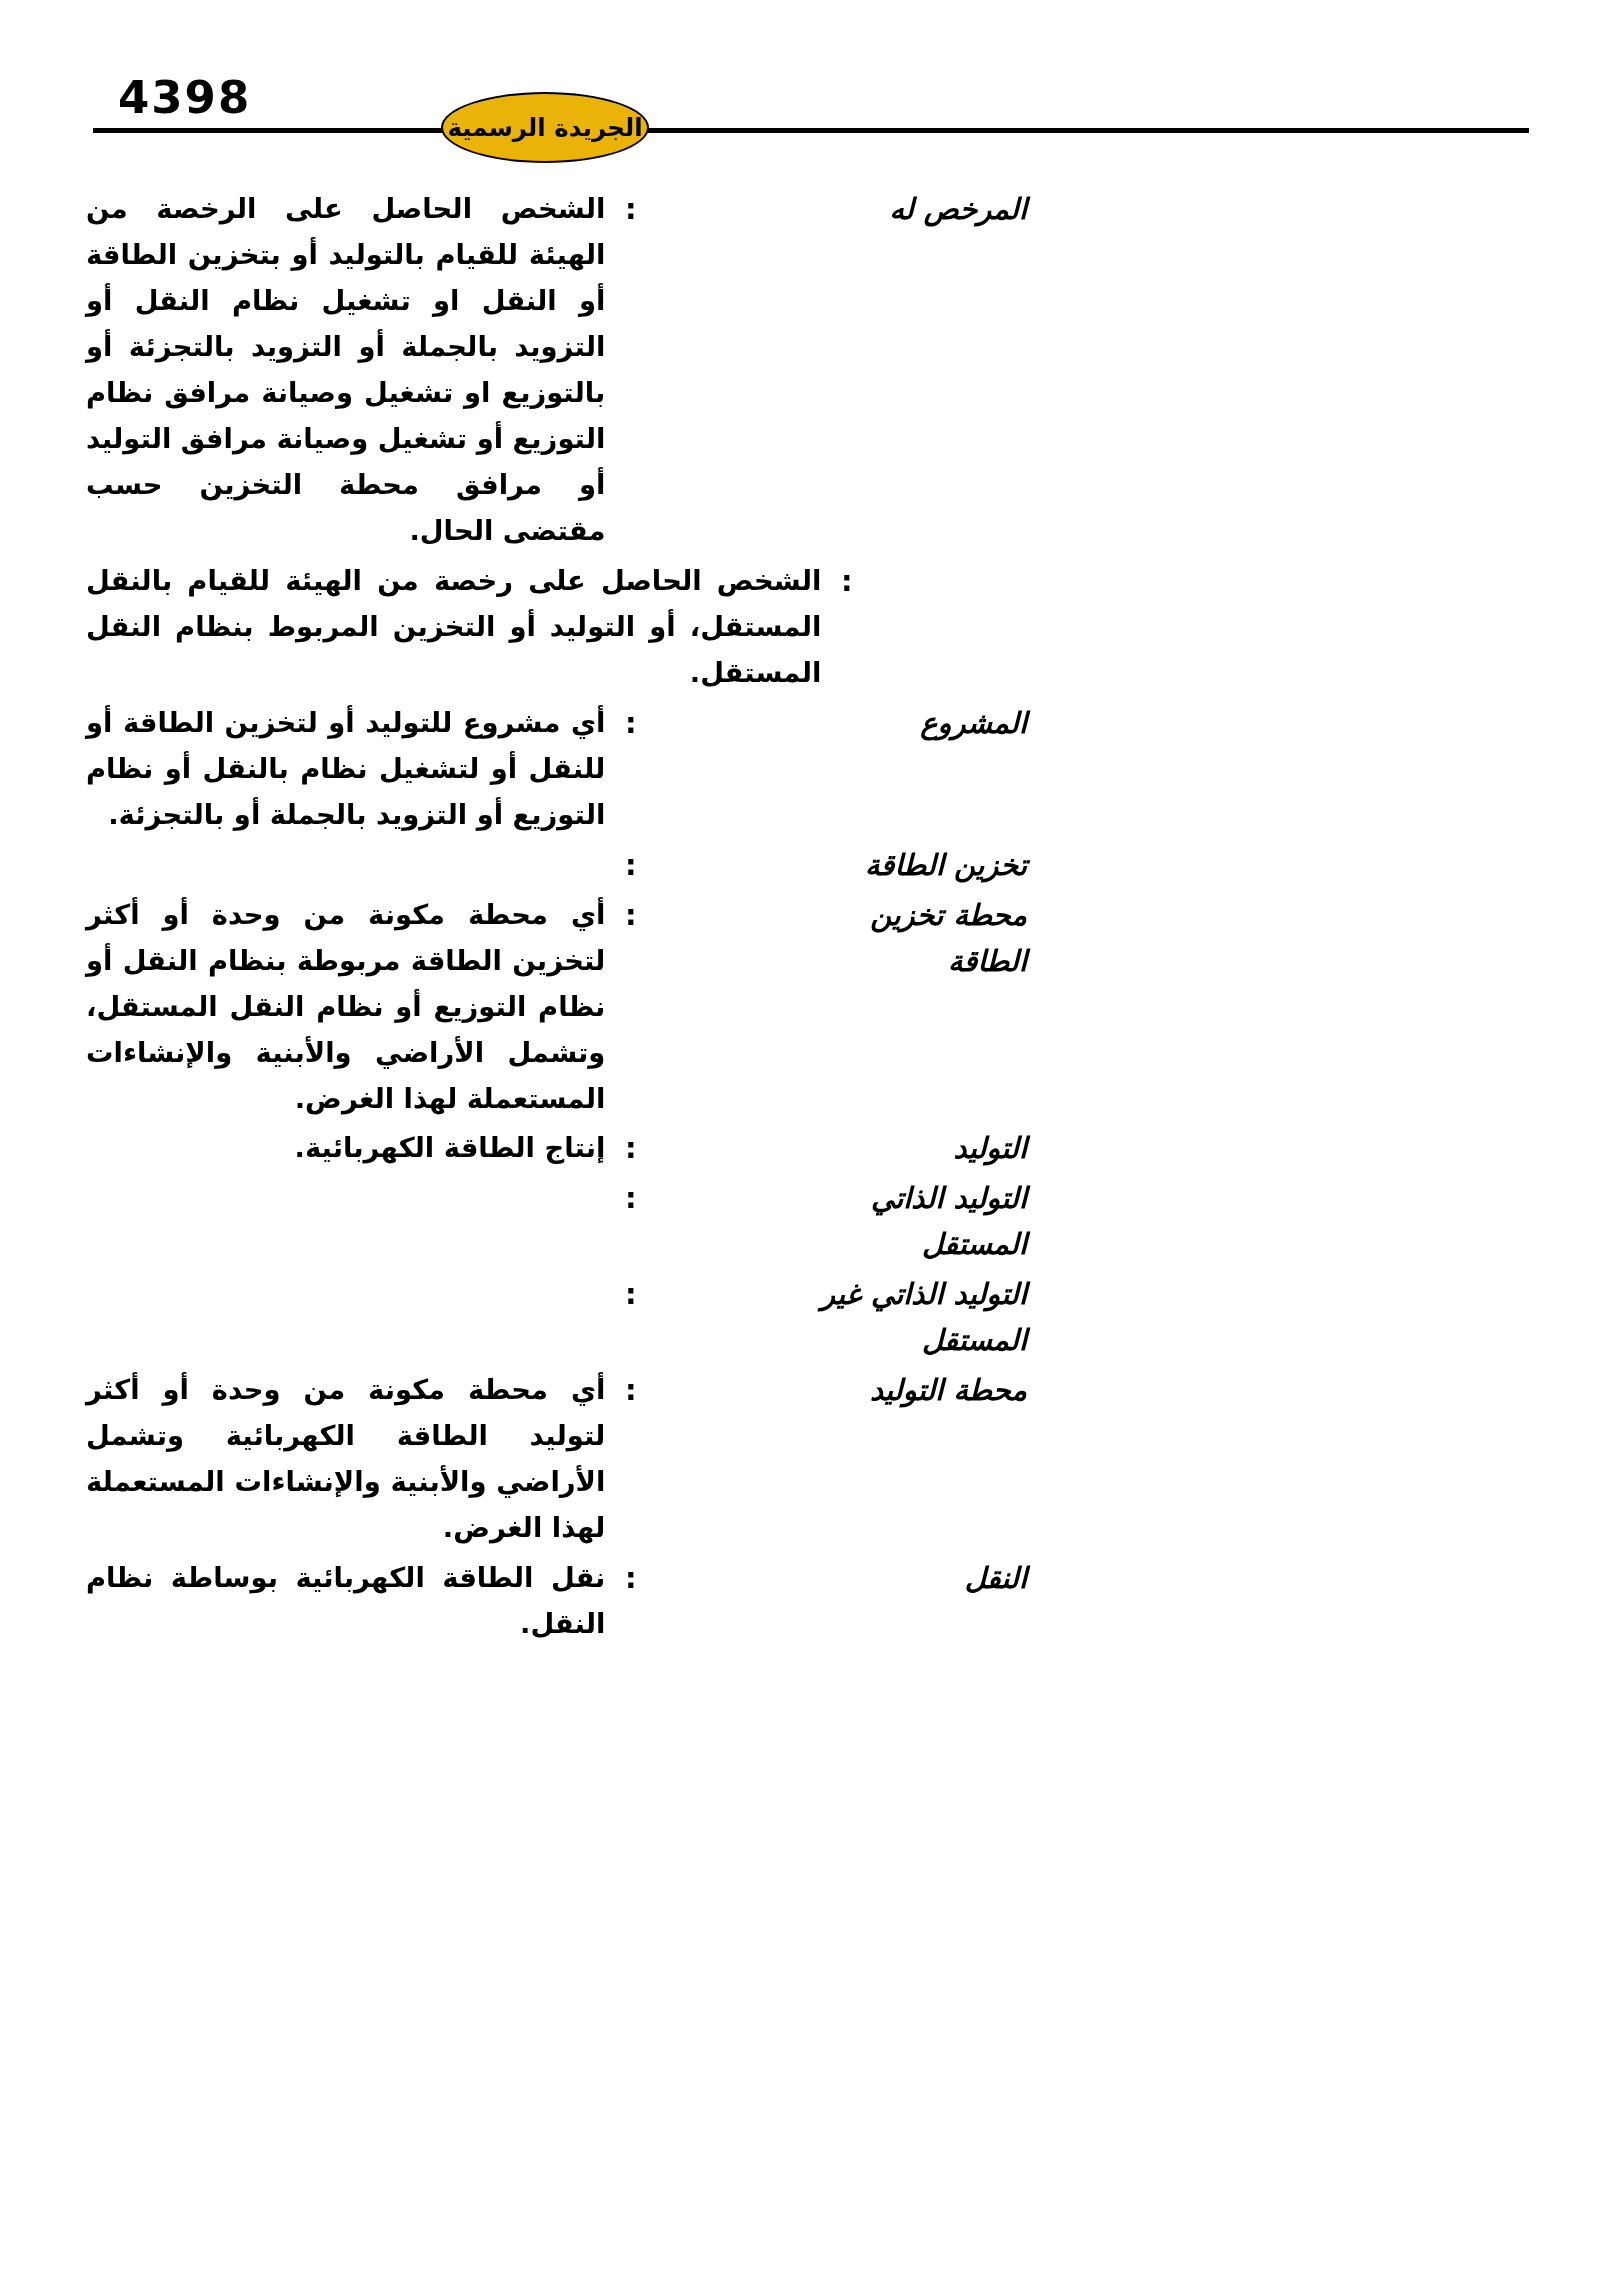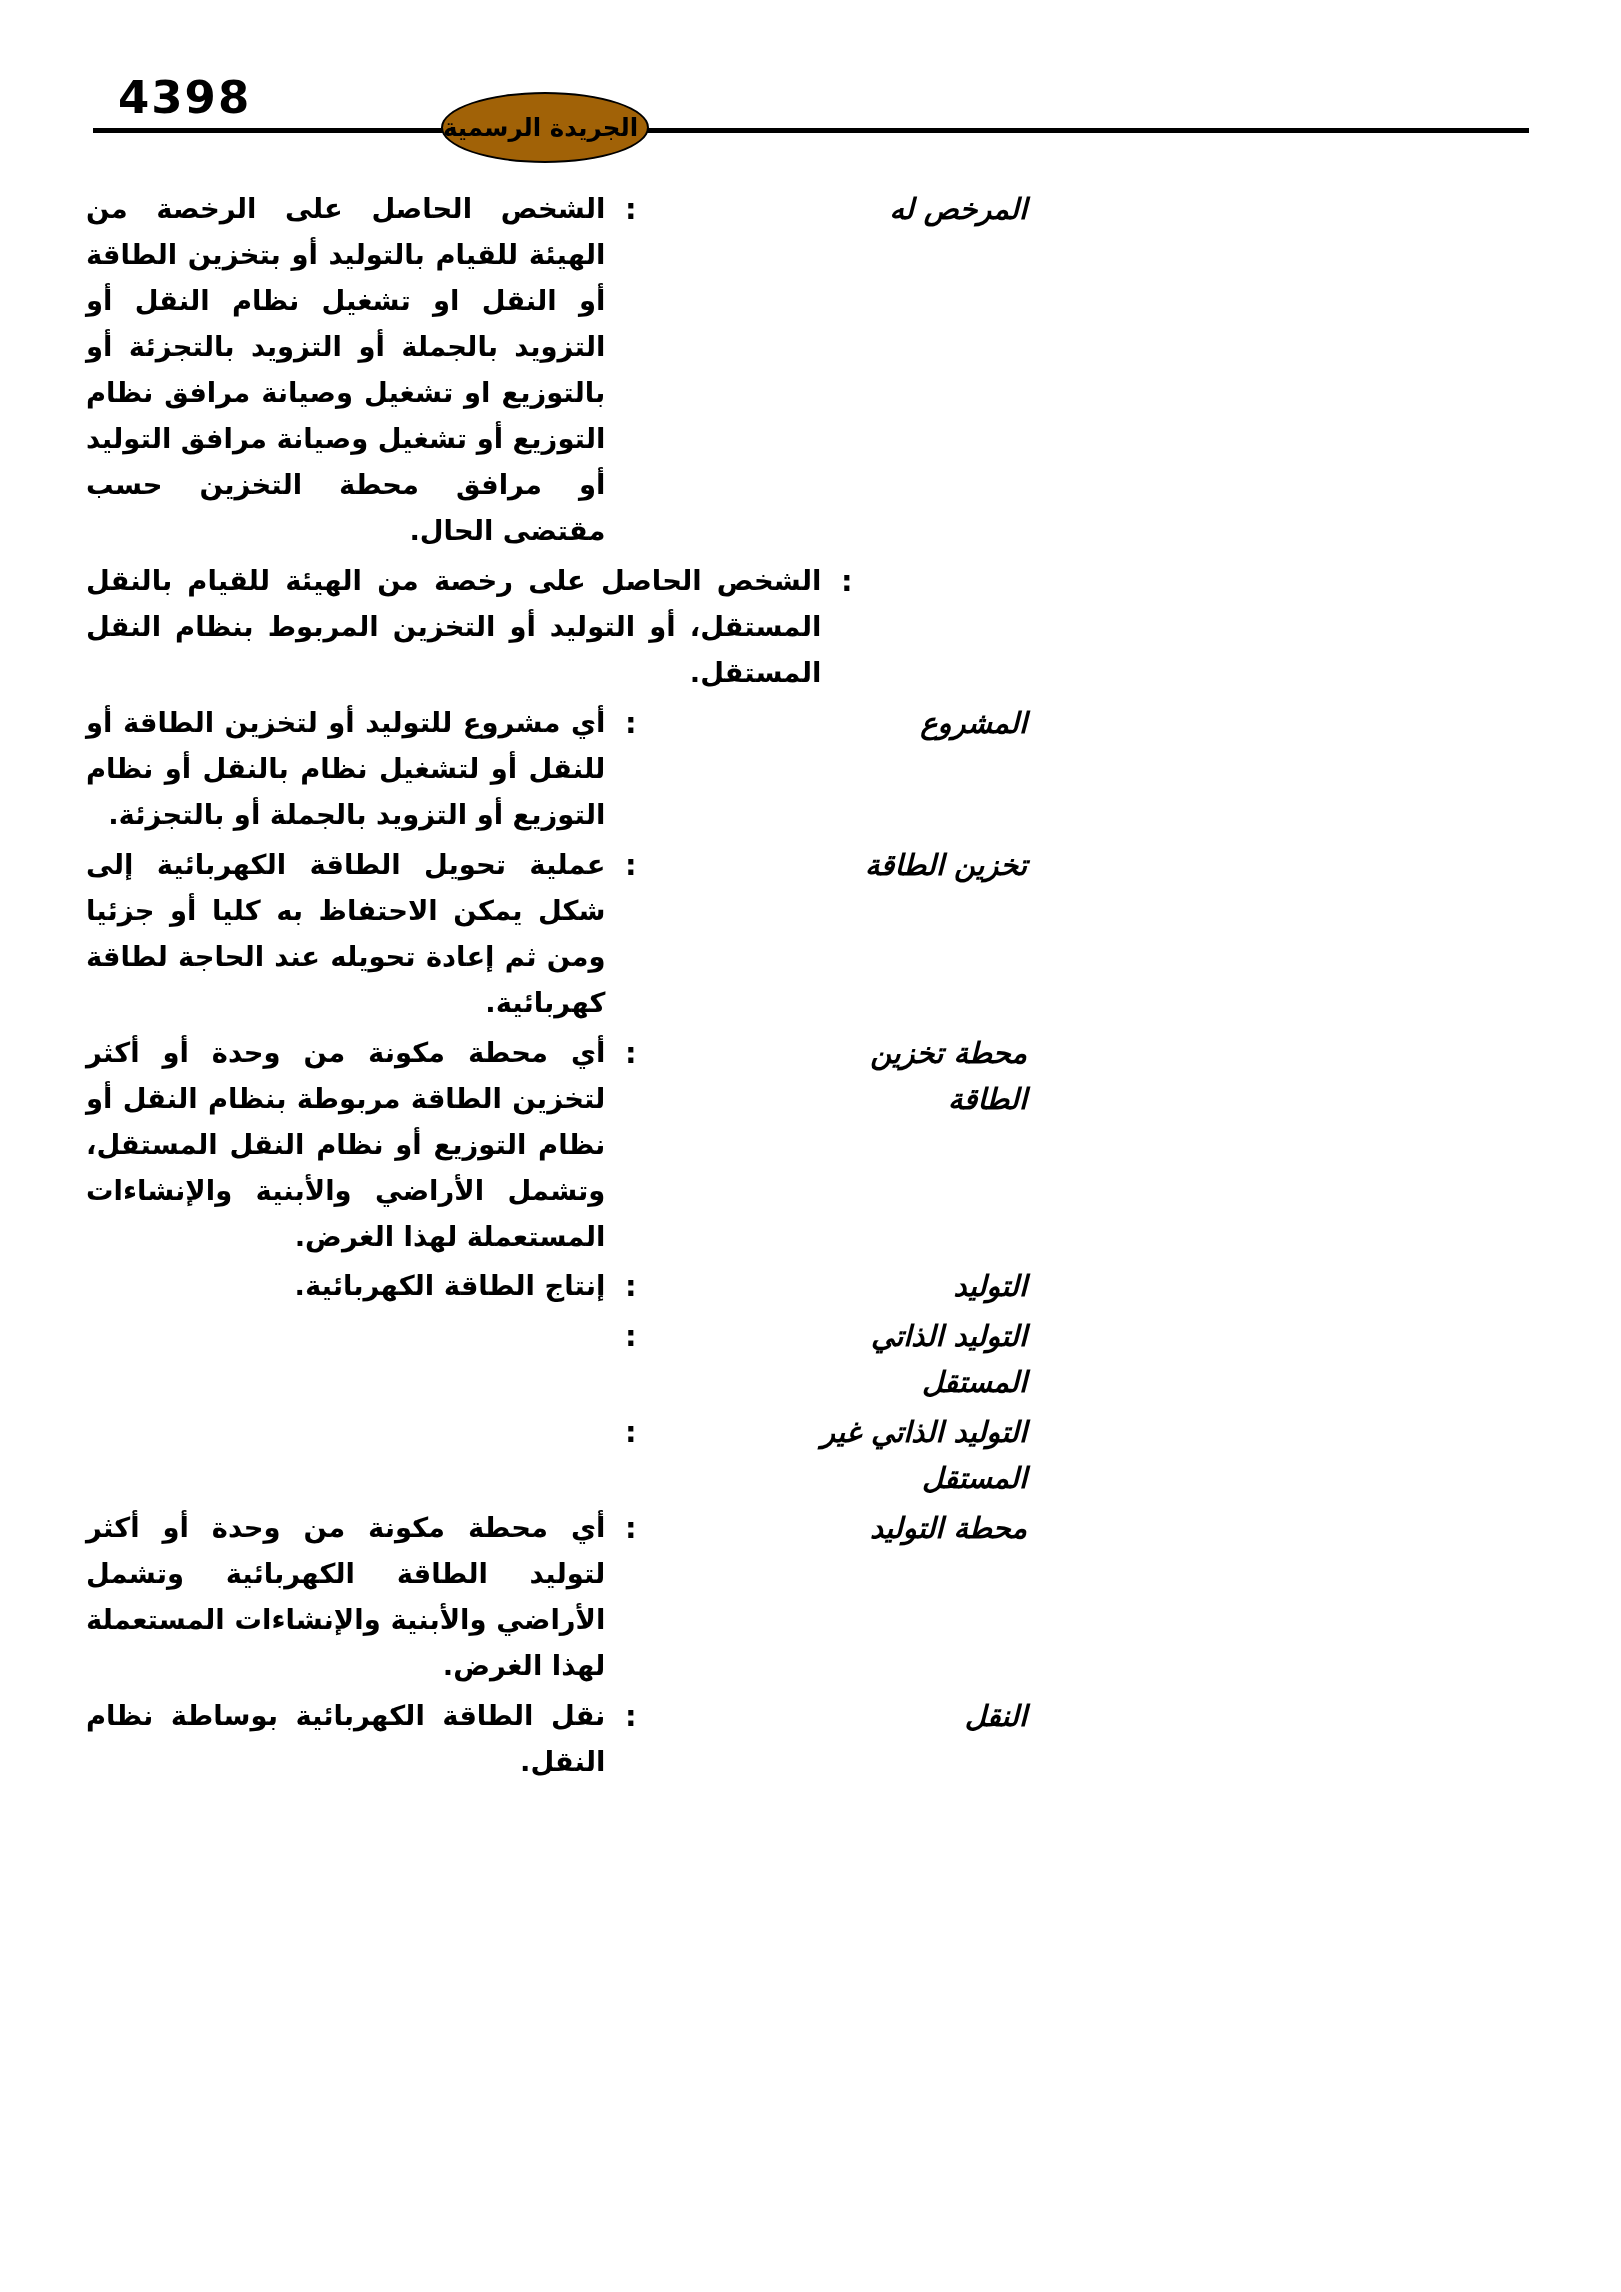--- a/index.html
+++ b/index.html
@@ -34,26 +34,26 @@
     height: 4.9px;
     background: #000;
     z-index: 1;
   }
   .banner-oval {
     position: absolute;
     top: 92px;
     left: 441px;
     width: 208px;
     height: 71px;
-    background: #a16207;
+    background: #eab308;
     border: 2.9px solid #000;
     border-radius: 50%;
     display: flex;
     align-items: center;
-    justify-content: flex-end;
+    justify-content: center;
     z-index: 2;
     box-sizing: border-box;
   }
   .banner-text {
     font-size: 24.5px;
     font-weight: bold;
     white-space: nowrap;
   }
   .defs {
     position: absolute;
@@ -120,21 +120,20 @@
 
     <div class="def-row">
       <div class="term">المشروع</div>
       <div class="sep">:</div>
       <div class="def">أي مشروع للتوليد أو لتخزين الطاقة أو للنقل أو لتشغيل نظام بالنقل أو نظام التوزيع أو التزويد بالجملة أو بالتجزئة.</div>
     </div>
 
     <div class="def-row">
       <div class="term">تخزين الطاقة</div>
       <div class="sep">:</div>
-      <div class="def">عملية تحويل الطاقة الكهربائية إلى شكل يمكن الاحتفاظ به كليا أو جزئيا ومن ثم إعادة تحويله عند الحاجة لطاقة كهربائية.</div>
     </div>
 
     <div class="def-row">
       <div class="term">محطة تخزين الطاقة</div>
       <div class="sep">:</div>
       <div class="def">أي محطة مكونة من وحدة أو أكثر لتخزين الطاقة مربوطة بنظام النقل أو نظام التوزيع أو نظام النقل المستقل، وتشمل الأراضي والأبنية والإنشاءات المستعملة لهذا الغرض.</div>
     </div>
 
     <div class="def-row">
       <div class="term">التوليد</div>

